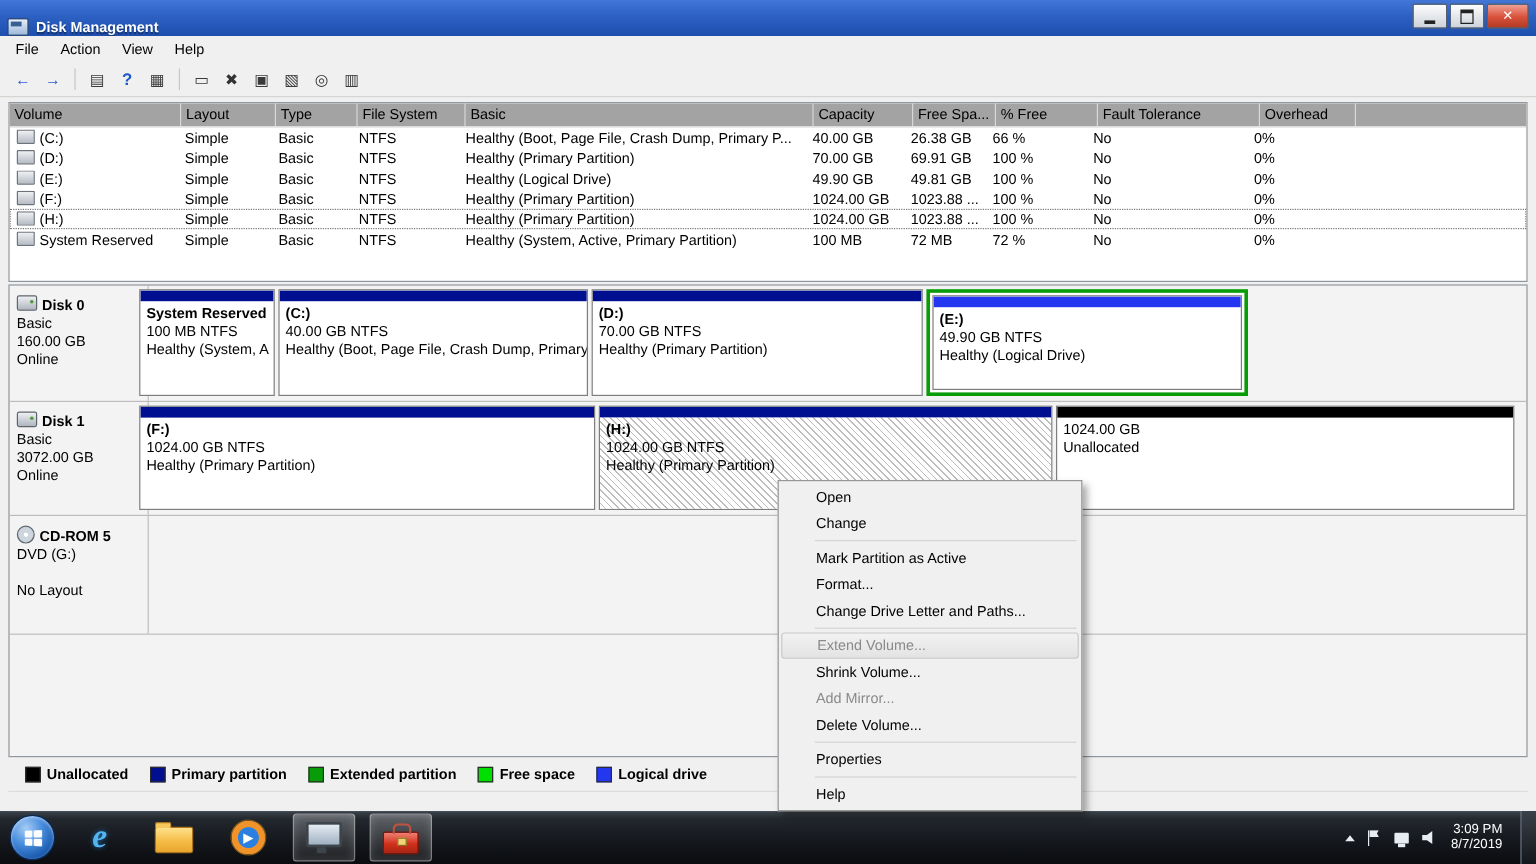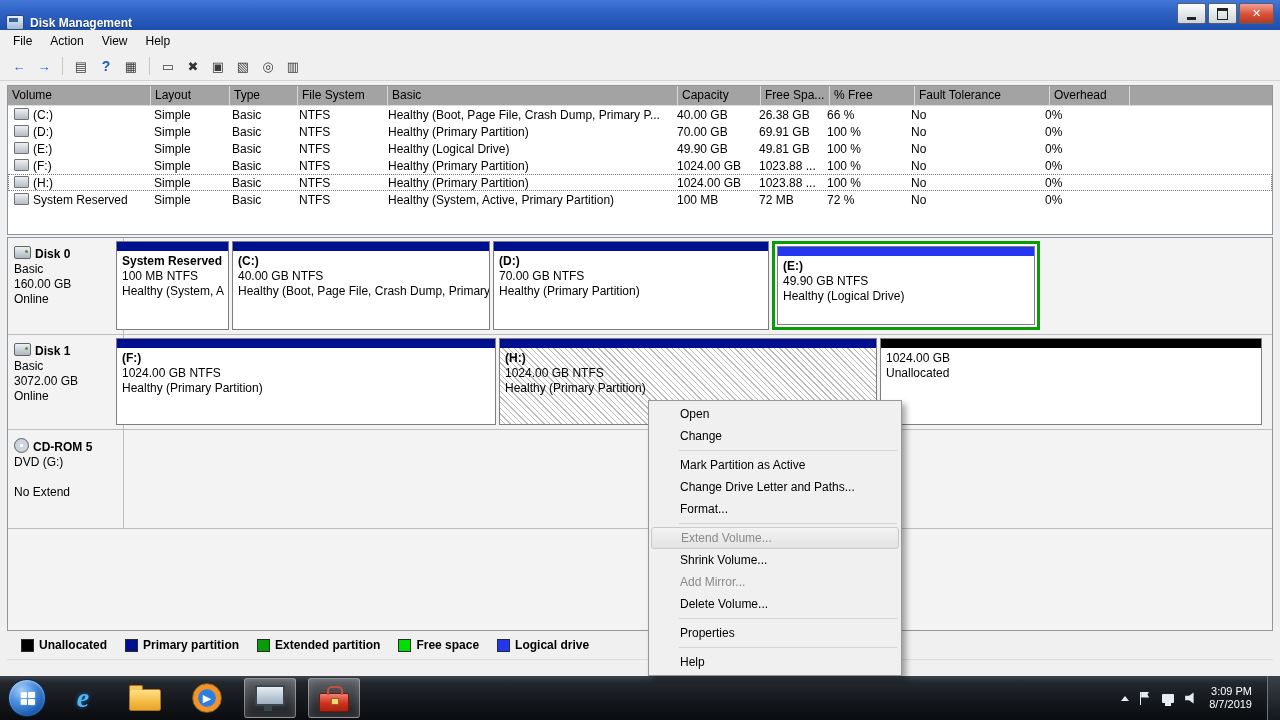--- a/index.html
+++ b/index.html
@@ -332,21 +332,21 @@
                 <div class="l2">Unallocated</div>
               </div>
             </div>
           </div>
         </div>
         <div class="disk-row" style="height: 98px;">
           <div class="disk-label">
             <div class="dl1"><span class="cd-ico"></span><span>CD-ROM 5</span></div>
             <div class="dl">DVD (G:)</div>
             <div class="dl"></div>
-            <div class="dl">No Extend</div>
+            <div class="dl">No Layout</div>
           </div>
           <div class="parts"></div>
         </div>
       </div>
 
     <div class="legend">
         <span class="lg-item">
           <span class="lg-sq" style="background: rgb(0, 0, 0);"></span>
           <span class="lg-lab">Unallocated</span>
         </span>
@@ -370,22 +370,22 @@
 
     <div class="status-strip"></div>
 
   </div>
 
   <div class="ctx">
       <div class="ctx-item default">Open</div>
       <div class="ctx-item">Change</div>
       <div class="ctx-sep"></div>
       <div class="ctx-item">Mark Partition as Active</div>
+      <div class="ctx-item">Format...</div>
       <div class="ctx-item">Change Drive Letter and Paths...</div>
-      <div class="ctx-item">Format...</div>
       <div class="ctx-sep"></div>
       <div class="ctx-item disabled hl">Extend Volume...</div>
       <div class="ctx-item">Shrink Volume...</div>
       <div class="ctx-item disabled">Add Mirror...</div>
       <div class="ctx-item">Delete Volume...</div>
       <div class="ctx-sep"></div>
       <div class="ctx-item">Properties</div>
       <div class="ctx-sep"></div>
       <div class="ctx-item">Help</div>
     </div>

